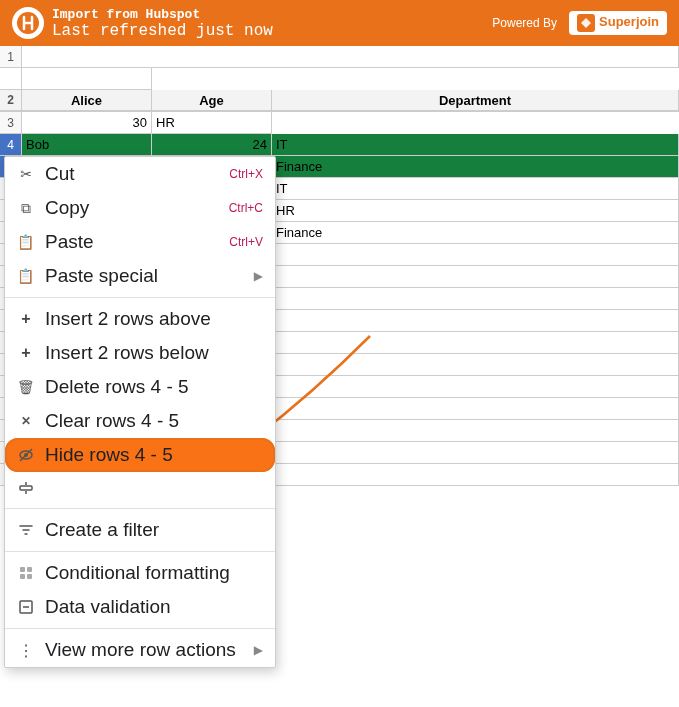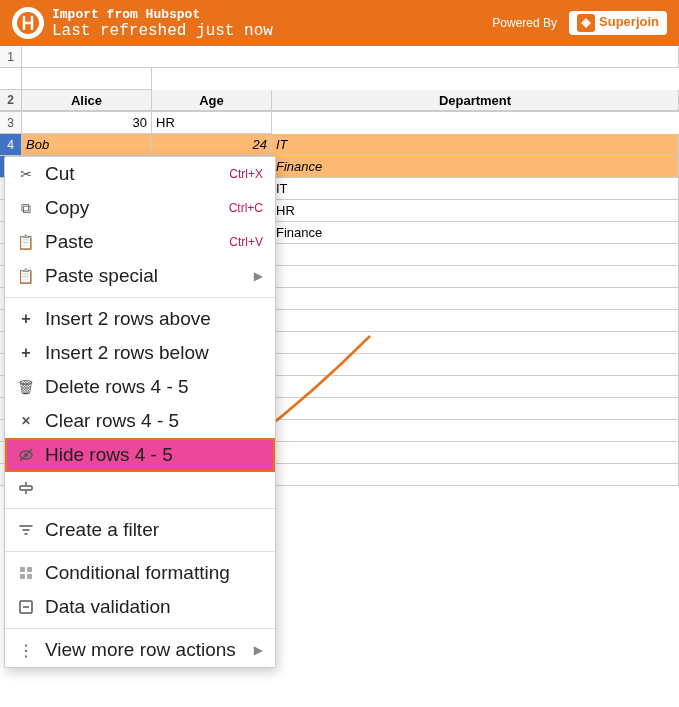--- a/index.html
+++ b/index.html
@@ -49,22 +49,21 @@
       font-size: 12px;
       border-right: 1px solid #ccc;
     }
     .cell.header {
       background: #f3f3f3;
       font-weight: bold;
       justify-content: center;
       border-bottom: 2px solid #ccc;
     }
     .cell.selected-row {
-      background: #fdba74;
-      font-style: italic;
+      background: #15803d;
     }
 
     
     .context-menu {
       position: absolute;
       top: 110px;
       left: 4px;
       width: 272px;
       background: #fff;
       border: 1px solid #ccc;
@@ -74,23 +73,24 @@
     }
     .menu-item {
       display: flex;
       align-items: center;
       padding: 6px 12px;
       gap: 10px;
       cursor: pointer;
       min-height: 32px;
     }
     .menu-item.highlighted {
-      background: #ec4899;
+      background: #f97316;
       outline: 2px solid #E8711A;
       outline-offset: -2px;
+      border-radius: 13px;
     }
     .menu-item .icon {
       width: 18px; height: 18px; display: flex; align-items: center; justify-content: center;
       color: #555; font-size: 14px; flex-shrink: 0;
     }
     .menu-item .label { flex: 1; color: #202124; font-size: 19px; }
     .menu-item .shortcut { color: #be185d; font-size: 12px; margin-left: auto; }
     .menu-item .arrow { color: #888; font-size: 12px; margin-left: auto; }
     .menu-separator { height: 1px; background: #e0e0e0; margin: 4px 0; }
     .menu-item .plus-icon { color: #444; font-size: 16px; font-weight: bold; }

